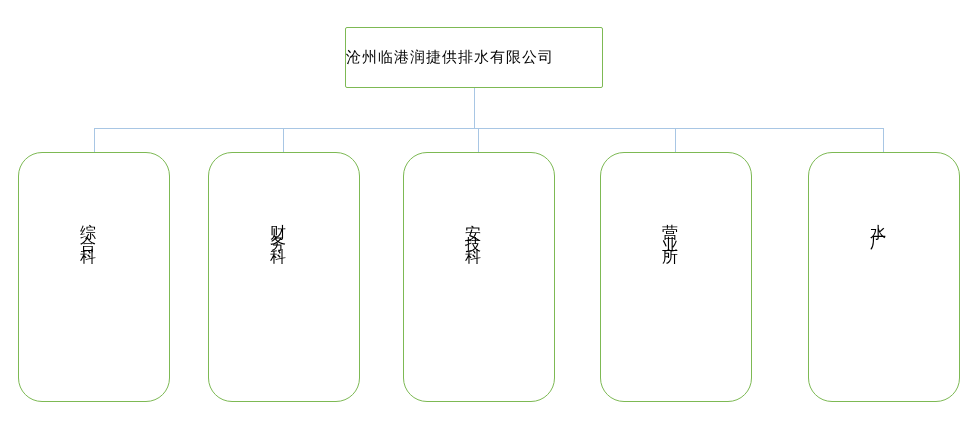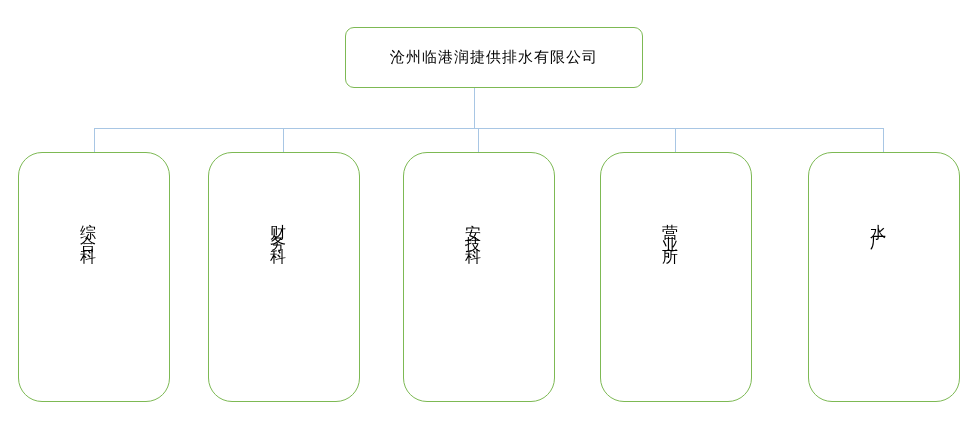--- a/index.html
+++ b/index.html
@@ -25,26 +25,25 @@
   }
   .orgbox{
     position:absolute;
     background:#ffffff;
     border:1.5px solid var(--box-border);
     box-sizing:border-box;
   }
   .title-box{
     left:345px;
     top:27px;
-    width:298px;
+    width:258px;
     height:61px;
-    border-radius:9px;
+    border-radius:2px;
     display:flex;
     align-items:center;
-    justify-content:center;
   }
   .title-box .label{
     font-size:15px;
     letter-spacing:1px;
     white-space:nowrap;
   }
   .dept{
     top:152px;
     width:152px;
     height:250px;

